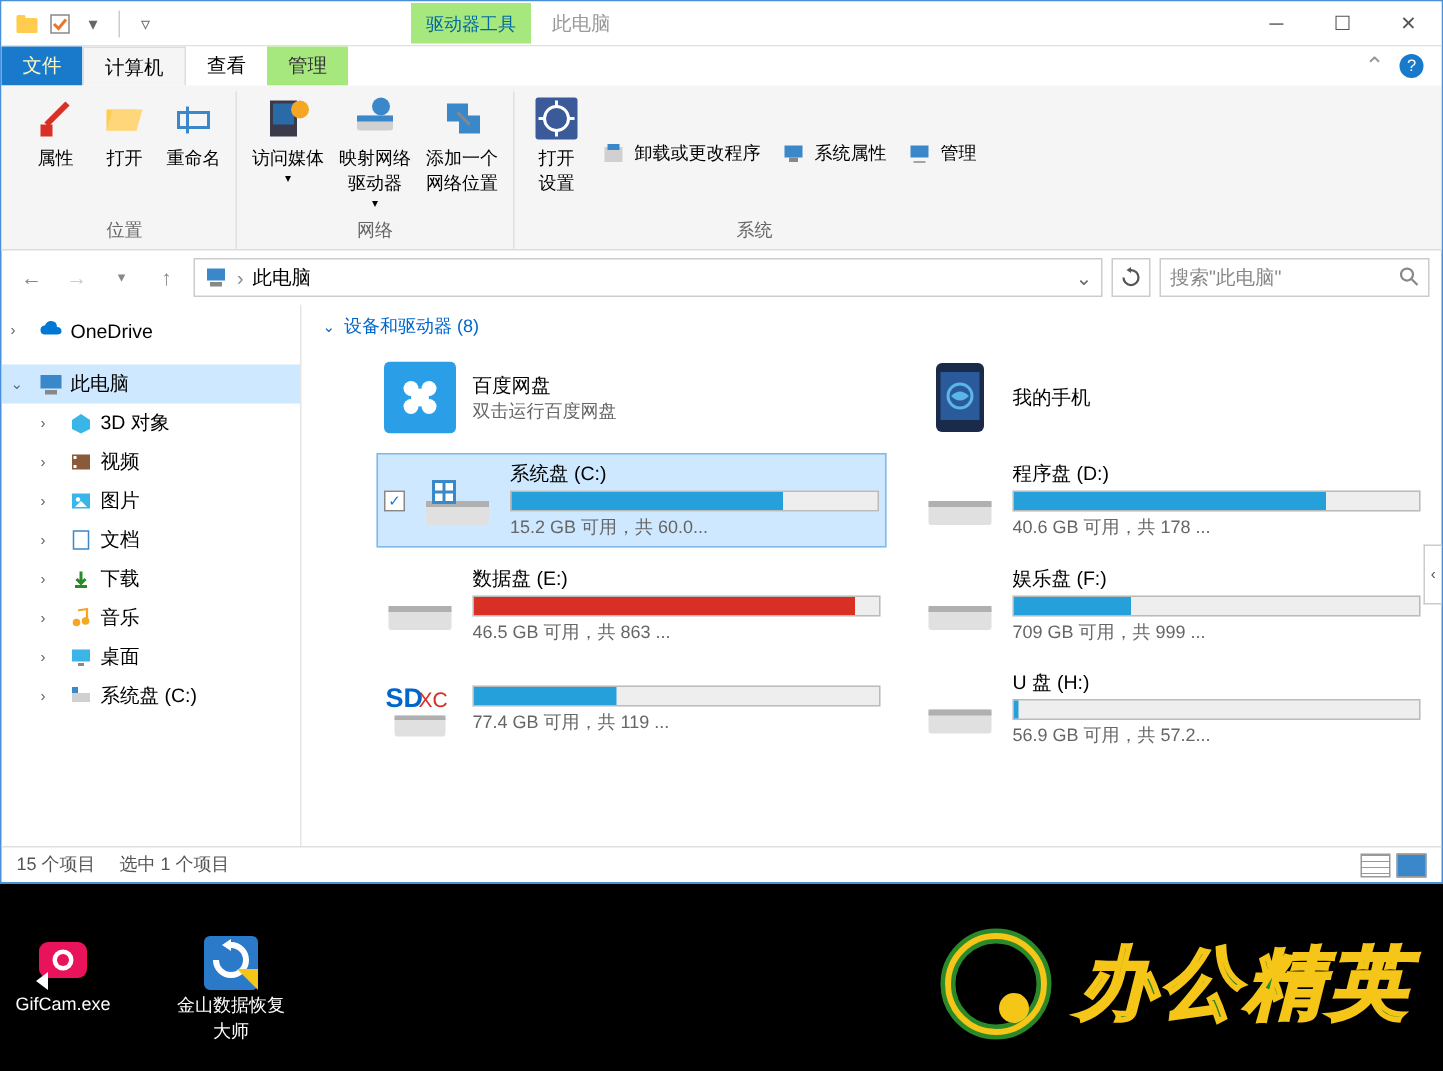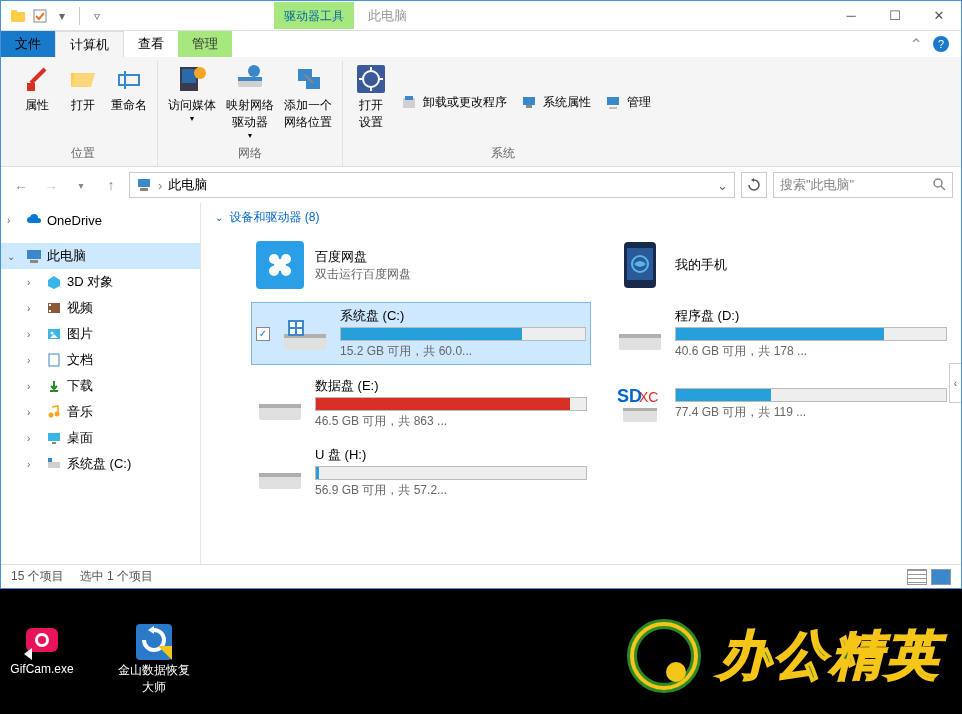--- a/index.html
+++ b/index.html
@@ -7,21 +7,21 @@
 .window { width: 962px; height: 589px; background: #fff; display: flex; flex-direction: column; border: 1px solid #4a90d9; }
 .titlebar { height: 30px; display: flex; align-items: center; background: #fff; border-bottom: 1px solid #e0e0e0; }
 .qat { display: flex; align-items: center; gap: 4px; padding: 0 8px; }
 .qat-icon { width: 18px; height: 18px; display: flex; align-items: center; justify-content: center; font-size: 12px; }
 .title-tab { background: #a7e87e; color: #0369a1; font-size: 12px; padding: 6px 10px 4px; margin-left: 160px; }
 .title-text { font-size: 13px; color: #999; padding: 0 14px; }
 .win-controls { margin-left: auto; display: flex; }
 .win-btn { width: 44px; height: 29px; display: flex; align-items: center; justify-content: center; font-size: 13px; color: #555; cursor: pointer; }
 .menubar { height: 26px; display: flex; align-items: stretch; background: #fff; }
 .menu-btn { padding: 0 14px; font-size: 13px; display: flex; align-items: center; cursor: pointer; }
-.menu-btn.file { background: #1979ca; color: #000000; }
+.menu-btn.file { background: #1979ca; color: #fef9c3; }
 .menu-btn.active { background: #f5f5f5; border-top: 1px solid #ddd; border-left: 1px solid #ddd; border-right: 1px solid #ddd; }
 .menu-btn.green { background: #a7e87e; color: #333; }
 .menu-right { margin-left: auto; display: flex; align-items: center; gap: 10px; padding-right: 12px; color: #999; }
 .help-icon { width: 16px; height: 16px; border-radius: 50%; background: #1979ca; color: #fff; display: flex; align-items: center; justify-content: center; font-size: 11px; }
 .ribbon { height: 110px; background: #f5f5f5; border-bottom: 1px solid #ddd; display: flex; padding: 4px 8px 0; }
 .ribbon-group { display: flex; flex-direction: column; align-items: center; border-right: 1px solid #e0e0e0; padding: 0 6px; }
 .ribbon-row { display: flex; gap: 2px; flex: 1; }
 .ribbon-item { display: flex; flex-direction: column; align-items: center; justify-content: flex-start; padding: 2px 4px; font-size: 12px; cursor: pointer; min-width: 44px; text-align: center; }
 .ribbon-item .ico { width: 32px; height: 32px; display: flex; align-items: center; justify-content: center; margin-bottom: 2px; }
 .ribbon-label { font-size: 12px; color: #666; padding: 2px 0 4px; }
@@ -459,20 +459,35 @@
             </div>
           <div class="item-info">
               <div class="item-title">数据盘 (E:)</div>
               <div class="progress">
                 <div class="progress-fill red" style="width:94%"></div>
               </div>
               <div class="item-sub">46.5 GB 可用，共 863 ...</div>
             </div>
         </div>
 
+        <div class="item">
+          <div class="item-icon">
+              <svg width="50" height="40">
+                <rect x="4" y="20" width="42" height="16" fill="#e0e0e0" rx="2"></rect>
+                <rect x="4" y="20" width="42" height="4" fill="#b0b0b0"></rect>
+              </svg>
+            </div>
+          <div class="item-info">
+              <div class="item-title">娱乐盘 (F:)</div>
+              <div class="progress">
+                <div class="progress-fill" style="width:29%"></div>
+              </div>
+              <div class="item-sub">709 GB 可用，共 999 ...</div>
+            </div>
+        </div>
 
         <div class="item">
           <div class="item-icon">
               <svg width="50" height="44">
                 <text x="2" y="20" font-size="18" font-weight="bold" fill="#0066cc">SD</text>
                 <text x="24" y="20" font-size="14" fill="#d93025">XC</text>
                 <rect x="8" y="26" width="34" height="14" fill="#e0e0e0" rx="2"></rect>
                 <rect x="8" y="26" width="34" height="3" fill="#b0b0b0"></rect>
               </svg>
             </div>

